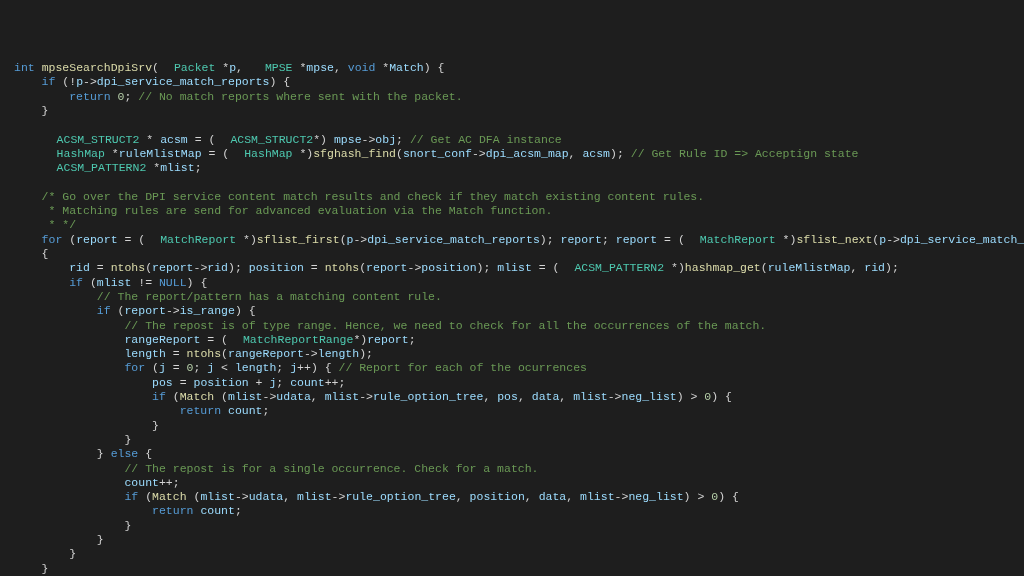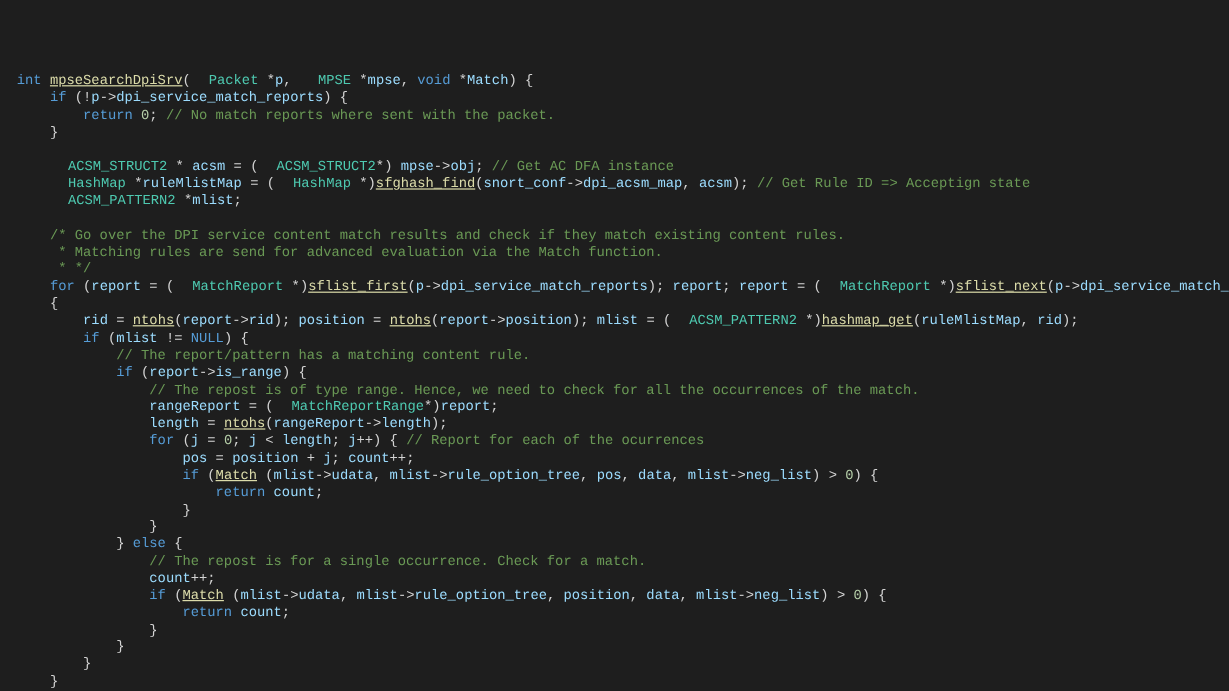--- a/index.html
+++ b/index.html
@@ -15,21 +15,21 @@
   }
   .code-area {
     position: relative;
   }
   .line { display: block; }
   .kw   { color: #569cd6; }   
   .type { color: #4ec9b0; padding-left: 15px; }   
   .num  { color: #b5cea8; }   
   .cmt  { color: #6a9955; }   
   .id   { color: #9cdcfe; }   
-  .fn   { color: #dcdcaa; text-decoration: underline; }   
+  .fn   { color: #dcdcaa; }   
   .op   { color: #d4d4d4; }   
   .con  { color: #569cd6; text-align: right; }   
   .guide { color: #404040; }  
 </style>
 </head>
 <body>
 
 
 
 <div class="code-area"><span class="line"><span class="kw">int</span><span class="op"> </span><span class="fn">mpseSearchDpiSrv</span><span class="op">(</span><span class="type">Packet</span><span class="op"> *</span><span class="id">p</span><span class="op">, </span><span class="type">MPSE</span><span class="op"> *</span><span class="id">mpse</span><span class="op">, </span><span class="kw">void</span><span class="op"> *</span><span class="id">Match</span><span class="op">) {</span></span><span class="line"><span class="guide">    </span><span class="kw">if</span><span class="op"> (!</span><span class="id">p</span><span class="op">-&gt;</span><span class="id">dpi_service_match_reports</span><span class="op">) {</span></span><span class="line"><span class="guide">    </span><span class="guide">    </span><span class="kw">return</span><span class="op"> </span><span class="num">0</span><span class="op">; </span><span class="cmt">// No match reports where sent with the packet.</span></span><span class="line"><span class="guide">    </span><span class="op">}</span></span><span class="line">&nbsp;</span><span class="line"><span class="guide">    </span><span class="type">ACSM_STRUCT2</span><span class="op"> * </span><span class="id">acsm</span><span class="op"> = (</span><span class="type">ACSM_STRUCT2</span><span class="op">*) </span><span class="id">mpse</span><span class="op">-&gt;</span><span class="id">obj</span><span class="op">; </span><span class="cmt">// Get AC DFA instance</span></span><span class="line"><span class="guide">    </span><span class="type">HashMap</span><span class="op"> *</span><span class="id">ruleMlistMap</span><span class="op"> = (</span><span class="type">HashMap</span><span class="op"> *)</span><span class="fn">sfghash_find</span><span class="op">(</span><span class="id">snort_conf</span><span class="op">-&gt;</span><span class="id">dpi_acsm_map</span><span class="op">, </span><span class="id">acsm</span><span class="op">); </span><span class="cmt">// Get Rule ID =&gt; Acceptign state</span></span><span class="line"><span class="guide">    </span><span class="type">ACSM_PATTERN2</span><span class="op"> *</span><span class="id">mlist</span><span class="op">;</span></span><span class="line">&nbsp;</span><span class="line"><span class="guide">    </span><span class="cmt">/* Go over the DPI service content match results and check if they match existing content rules.</span></span><span class="line"><span class="guide">    </span><span class="cmt"> * Matching rules are send for advanced evaluation via the Match function.</span></span><span class="line"><span class="guide">    </span><span class="cmt"> * */</span></span><span class="line"><span class="guide">    </span><span class="kw">for</span><span class="op"> (</span><span class="id">report</span><span class="op"> = (</span><span class="type">MatchReport</span><span class="op"> *)</span><span class="fn">sflist_first</span><span class="op">(</span><span class="id">p</span><span class="op">-&gt;</span><span class="id">dpi_service_match_reports</span><span class="op">); </span><span class="id">report</span><span class="op">; </span><span class="id">report</span><span class="op"> = (</span><span class="type">MatchReport</span><span class="op"> *)</span><span class="fn">sflist_next</span><span class="op">(</span><span class="id">p</span><span class="op">-&gt;</span><span class="id">dpi_service_match_reports</span></span><span class="line"><span class="guide">    </span><span class="op">{</span></span><span class="line"><span class="guide">    </span><span class="guide">    </span><span class="id">rid</span><span class="op"> = </span><span class="fn">ntohs</span><span class="op">(</span><span class="id">report</span><span class="op">-&gt;</span><span class="id">rid</span><span class="op">); </span><span class="id">position</span><span class="op"> = </span><span class="fn">ntohs</span><span class="op">(</span><span class="id">report</span><span class="op">-&gt;</span><span class="id">position</span><span class="op">); </span><span class="id">mlist</span><span class="op"> = (</span><span class="type">ACSM_PATTERN2</span><span class="op"> *)</span><span class="fn">hashmap_get</span><span class="op">(</span><span class="id">ruleMlistMap</span><span class="op">, </span><span class="id">rid</span><span class="op">);</span></span><span class="line"><span class="guide">    </span><span class="guide">    </span><span class="kw">if</span><span class="op"> (</span><span class="id">mlist</span><span class="op"> != </span><span class="con">NULL</span><span class="op">) {</span></span><span class="line"><span class="guide">    </span><span class="guide">    </span><span class="guide">    </span><span class="cmt">// The report/pattern has a matching content rule.</span></span><span class="line"><span class="guide">    </span><span class="guide">    </span><span class="guide">    </span><span class="kw">if</span><span class="op"> (</span><span class="id">report</span><span class="op">-&gt;</span><span class="id">is_range</span><span class="op">) {</span></span><span class="line"><span class="guide">    </span><span class="guide">    </span><span class="guide">    </span><span class="guide">    </span><span class="cmt">// The repost is of type range. Hence, we need to check for all the occurrences of the match.</span></span><span class="line"><span class="guide">    </span><span class="guide">    </span><span class="guide">    </span><span class="guide">    </span><span class="id">rangeReport</span><span class="op"> = (</span><span class="type">MatchReportRange</span><span class="op">*)</span><span class="id">report</span><span class="op">;</span></span><span class="line"><span class="guide">    </span><span class="guide">    </span><span class="guide">    </span><span class="guide">    </span><span class="id">length</span><span class="op"> = </span><span class="fn">ntohs</span><span class="op">(</span><span class="id">rangeReport</span><span class="op">-&gt;</span><span class="id">length</span><span class="op">);</span></span><span class="line"><span class="guide">    </span><span class="guide">    </span><span class="guide">    </span><span class="guide">    </span><span class="kw">for</span><span class="op"> (</span><span class="id">j</span><span class="op"> = </span><span class="num">0</span><span class="op">; </span><span class="id">j</span><span class="op"> &lt; </span><span class="id">length</span><span class="op">; </span><span class="id">j</span><span class="op">++) { </span><span class="cmt">// Report for each of the ocurrences</span></span><span class="line"><span class="guide">    </span><span class="guide">    </span><span class="guide">    </span><span class="guide">    </span><span class="guide">    </span><span class="id">pos</span><span class="op"> = </span><span class="id">position</span><span class="op"> + </span><span class="id">j</span><span class="op">; </span><span class="id">count</span><span class="op">++;</span></span><span class="line"><span class="guide">    </span><span class="guide">    </span><span class="guide">    </span><span class="guide">    </span><span class="guide">    </span><span class="kw">if</span><span class="op"> (</span><span class="fn">Match</span><span class="op"> (</span><span class="id">mlist</span><span class="op">-&gt;</span><span class="id">udata</span><span class="op">, </span><span class="id">mlist</span><span class="op">-&gt;</span><span class="id">rule_option_tree</span><span class="op">, </span><span class="id">pos</span><span class="op">, </span><span class="id">data</span><span class="op">, </span><span class="id">mlist</span><span class="op">-&gt;</span><span class="id">neg_list</span><span class="op">) &gt; </span><span class="num">0</span><span class="op">) {</span></span><span class="line"><span class="guide">    </span><span class="guide">    </span><span class="guide">    </span><span class="guide">    </span><span class="guide">    </span><span class="guide">    </span><span class="kw">return</span><span class="op"> </span><span class="id">count</span><span class="op">;</span></span><span class="line"><span class="guide">    </span><span class="guide">    </span><span class="guide">    </span><span class="guide">    </span><span class="guide">    </span><span class="op">}</span></span><span class="line"><span class="guide">    </span><span class="guide">    </span><span class="guide">    </span><span class="guide">    </span><span class="op">}</span></span><span class="line"><span class="guide">    </span><span class="guide">    </span><span class="guide">    </span><span class="op">} </span><span class="kw">else</span><span class="op"> {</span></span><span class="line"><span class="guide">    </span><span class="guide">    </span><span class="guide">    </span><span class="guide">    </span><span class="cmt">// The repost is for a single occurrence. Check for a match.</span></span><span class="line"><span class="guide">    </span><span class="guide">    </span><span class="guide">    </span><span class="guide">    </span><span class="id">count</span><span class="op">++;</span></span><span class="line"><span class="guide">    </span><span class="guide">    </span><span class="guide">    </span><span class="guide">    </span><span class="kw">if</span><span class="op"> (</span><span class="fn">Match</span><span class="op"> (</span><span class="id">mlist</span><span class="op">-&gt;</span><span class="id">udata</span><span class="op">, </span><span class="id">mlist</span><span class="op">-&gt;</span><span class="id">rule_option_tree</span><span class="op">, </span><span class="id">position</span><span class="op">, </span><span class="id">data</span><span class="op">, </span><span class="id">mlist</span><span class="op">-&gt;</span><span class="id">neg_list</span><span class="op">) &gt; </span><span class="num">0</span><span class="op">) {</span></span><span class="line"><span class="guide">    </span><span class="guide">    </span><span class="guide">    </span><span class="guide">    </span><span class="guide">    </span><span class="kw">return</span><span class="op"> </span><span class="id">count</span><span class="op">;</span></span><span class="line"><span class="guide">    </span><span class="guide">    </span><span class="guide">    </span><span class="guide">    </span><span class="op">}</span></span><span class="line"><span class="guide">    </span><span class="guide">    </span><span class="guide">    </span><span class="op">}</span></span><span class="line"><span class="guide">    </span><span class="guide">    </span><span class="op">}</span></span><span class="line"><span class="guide">    </span><span class="op">}</span></span><span class="line">&nbsp;</span></div>

